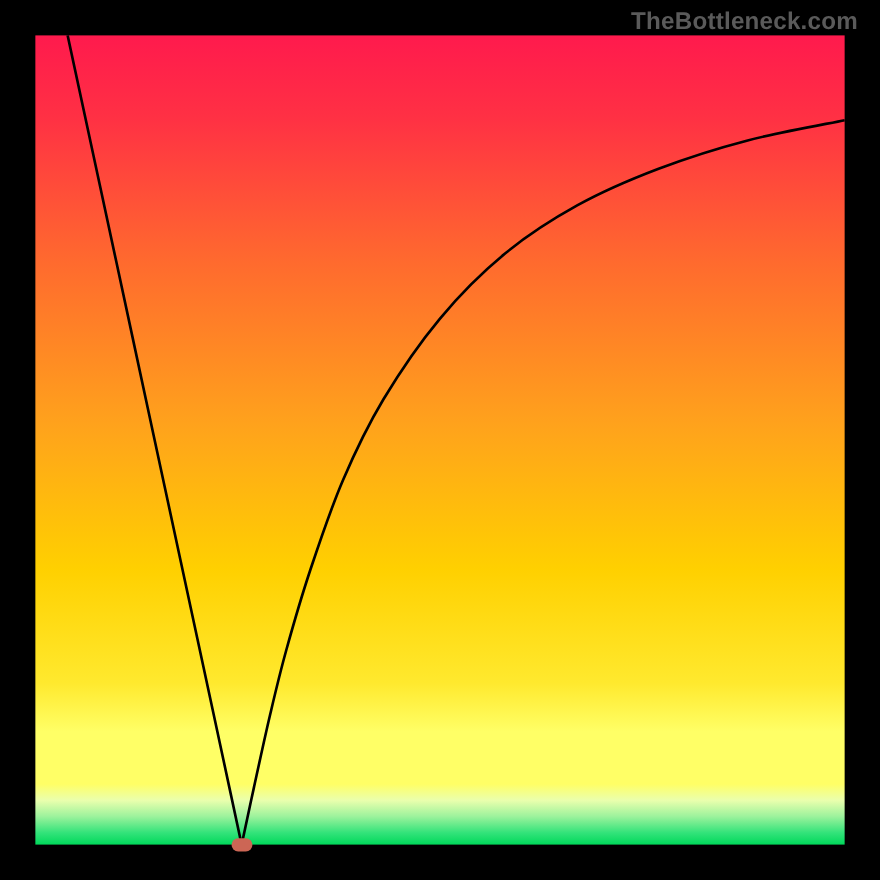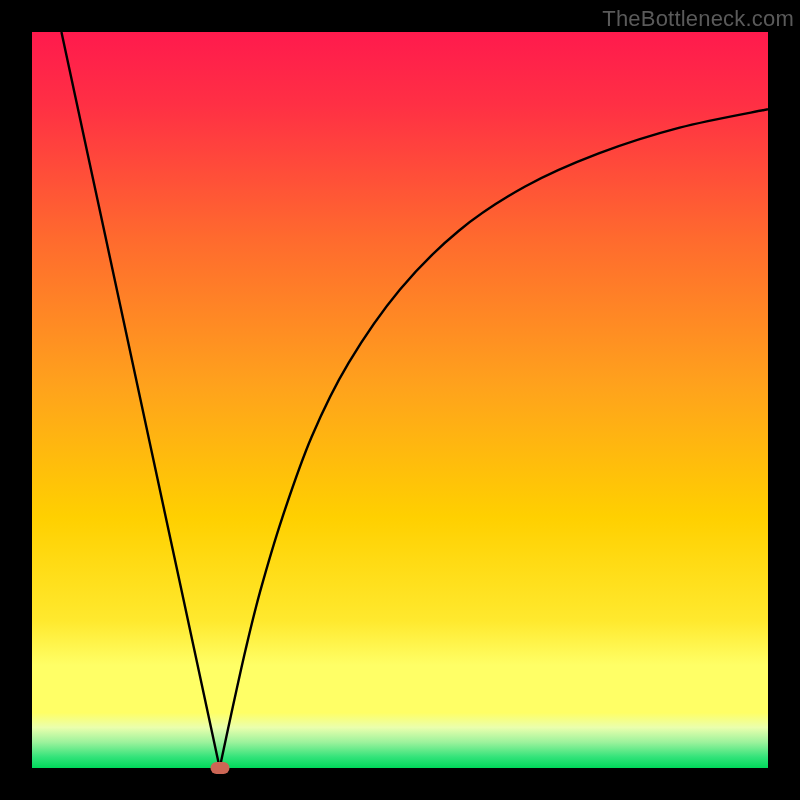--- a/index.html
+++ b/index.html
@@ -22,24 +22,24 @@
   .plot {
     position: absolute;
     left: 0;
     top: 0;
     width: 736px;
     height: 736px;
   }
   .watermark {
     position: absolute;
     top: 6px;
-    right: 6px;
+    right: 20px;
     color: #5a5a5a;
     font-size: 22px;
-    font-weight: 400;
+    font-weight: 700;
     letter-spacing: 0.2px;
   }
   .curve {
     position: absolute;
     left: 0;
     top: 0;
     width: 736px;
     height: 736px;
     pointer-events: none;
   }

